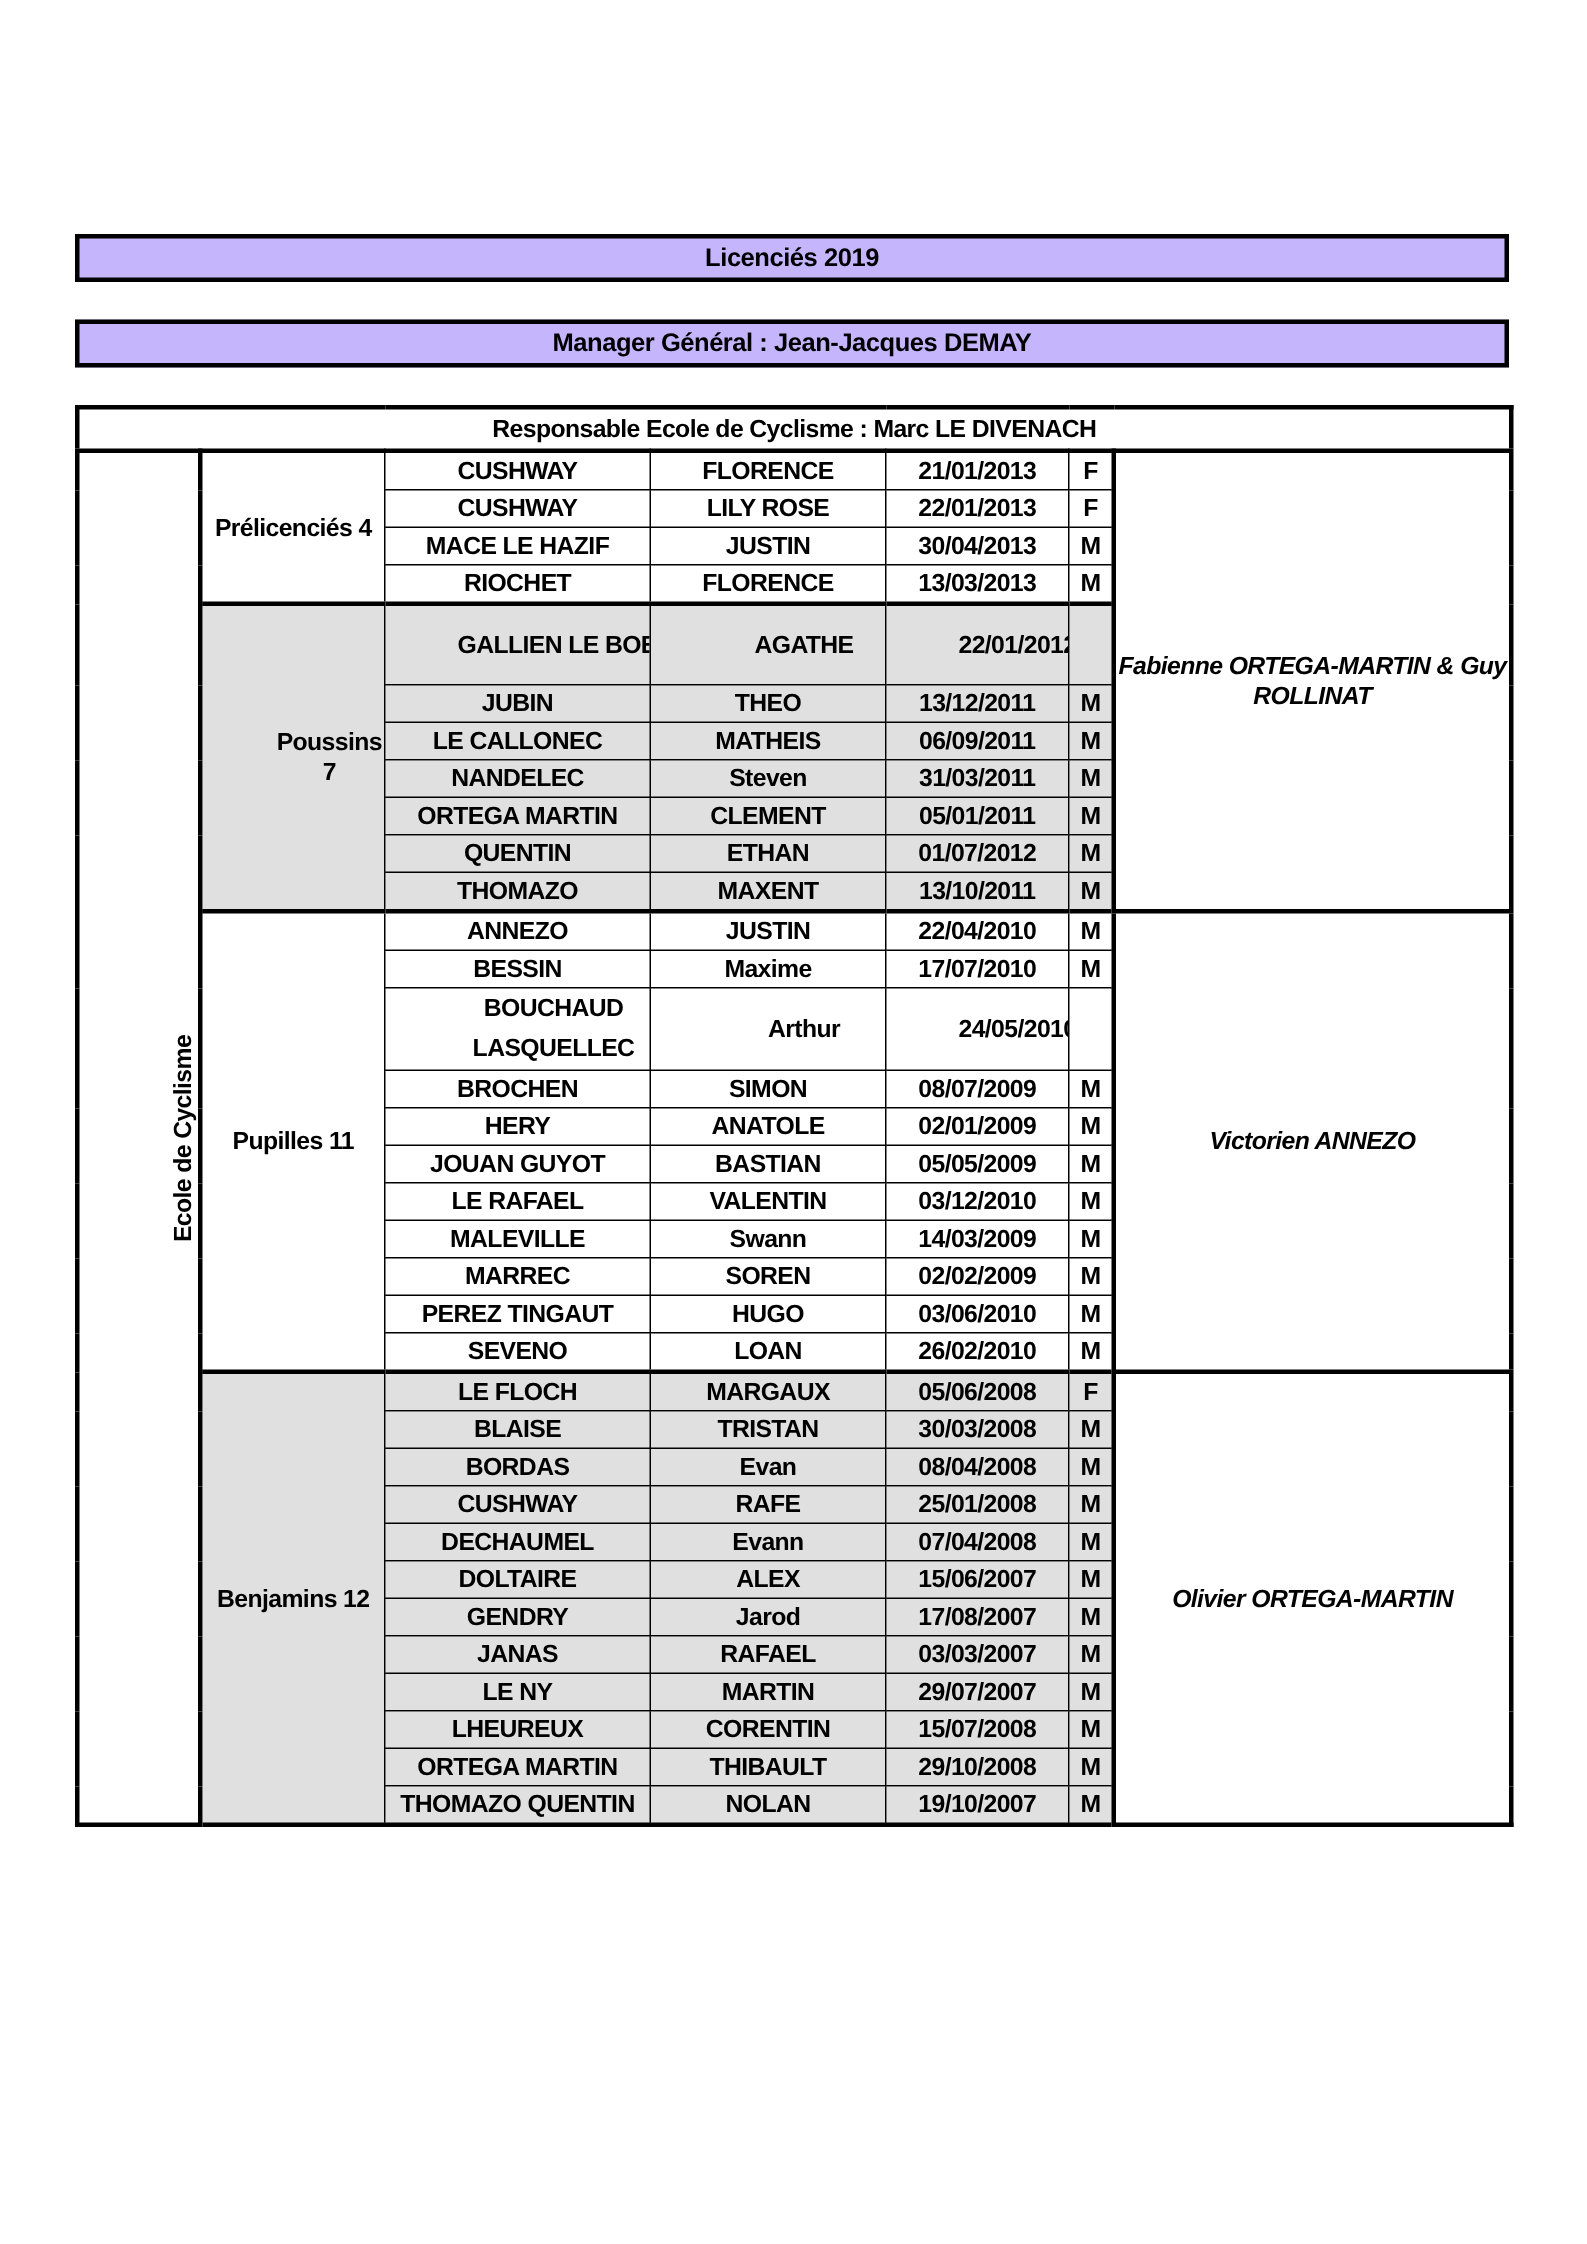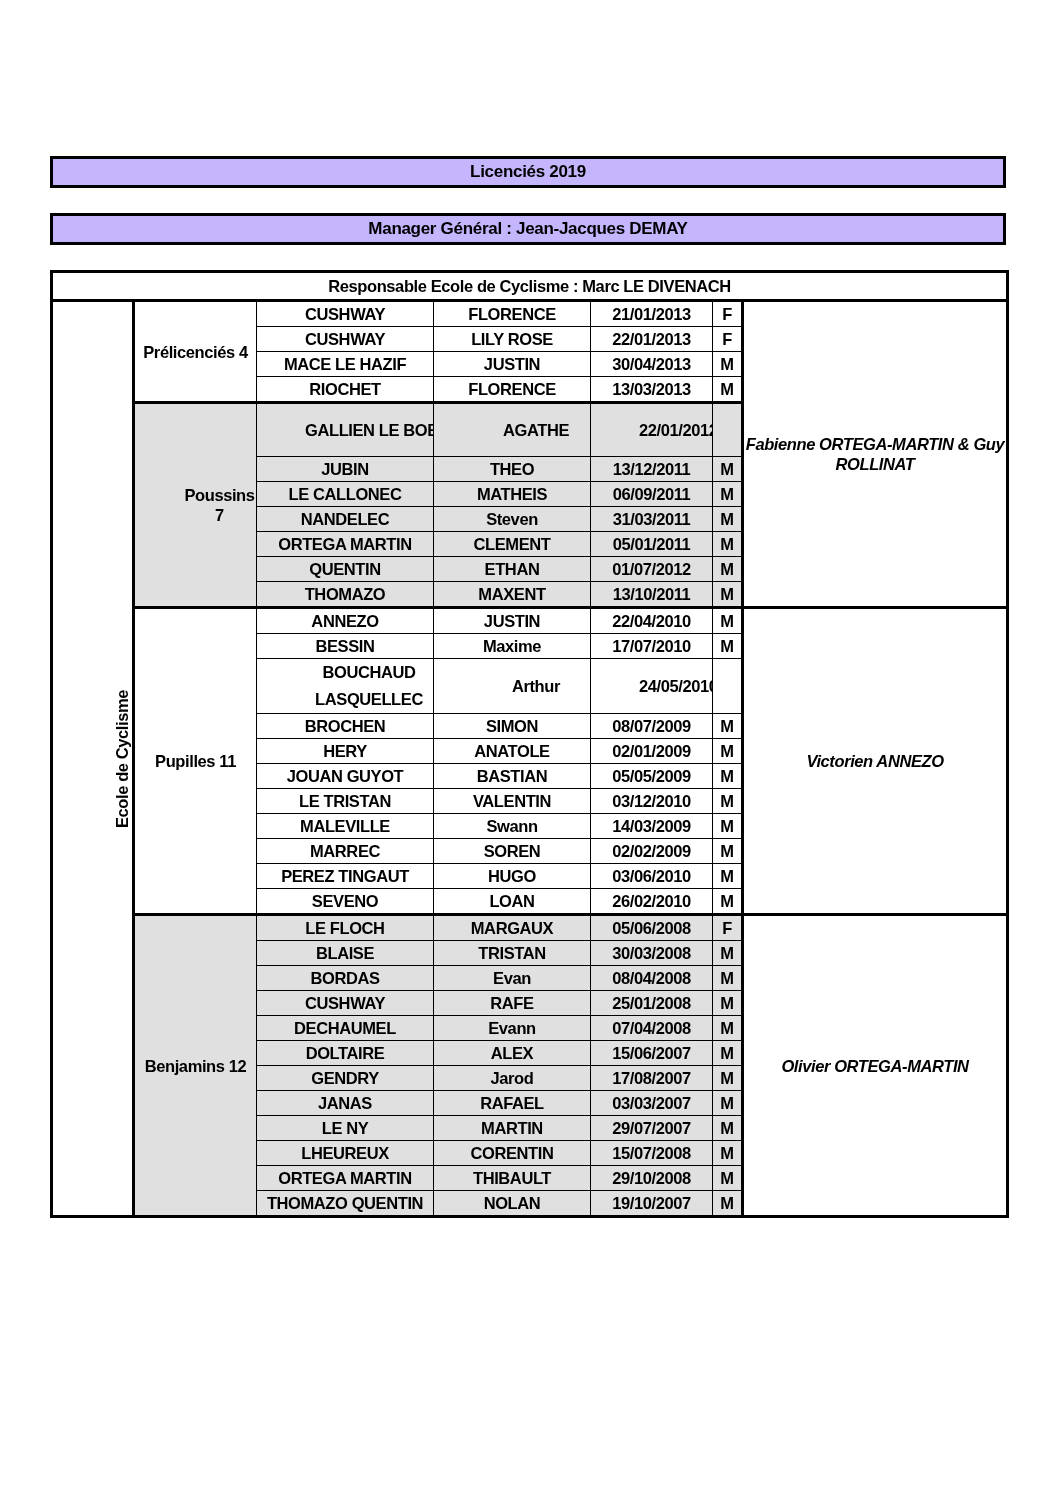--- a/index.html
+++ b/index.html
@@ -158,21 +158,21 @@
         <td class="">02/01/2009</td>
         <td class="">M</td>
       </tr>
       <tr class="r">
         <td class="">JOUAN GUYOT</td>
         <td class="">BASTIAN</td>
         <td class="">05/05/2009</td>
         <td class="">M</td>
       </tr>
       <tr class="r">
-        <td class="">LE TRISTAN</td>
+        <td class="">LE RAFAEL</td>
         <td class="">VALENTIN</td>
         <td class="">03/12/2010</td>
         <td class="">M</td>
       </tr>
       <tr class="r">
         <td class="">MALEVILLE</td>
         <td class="">Swann</td>
         <td class="">14/03/2009</td>
         <td class="">M</td>
       </tr>

